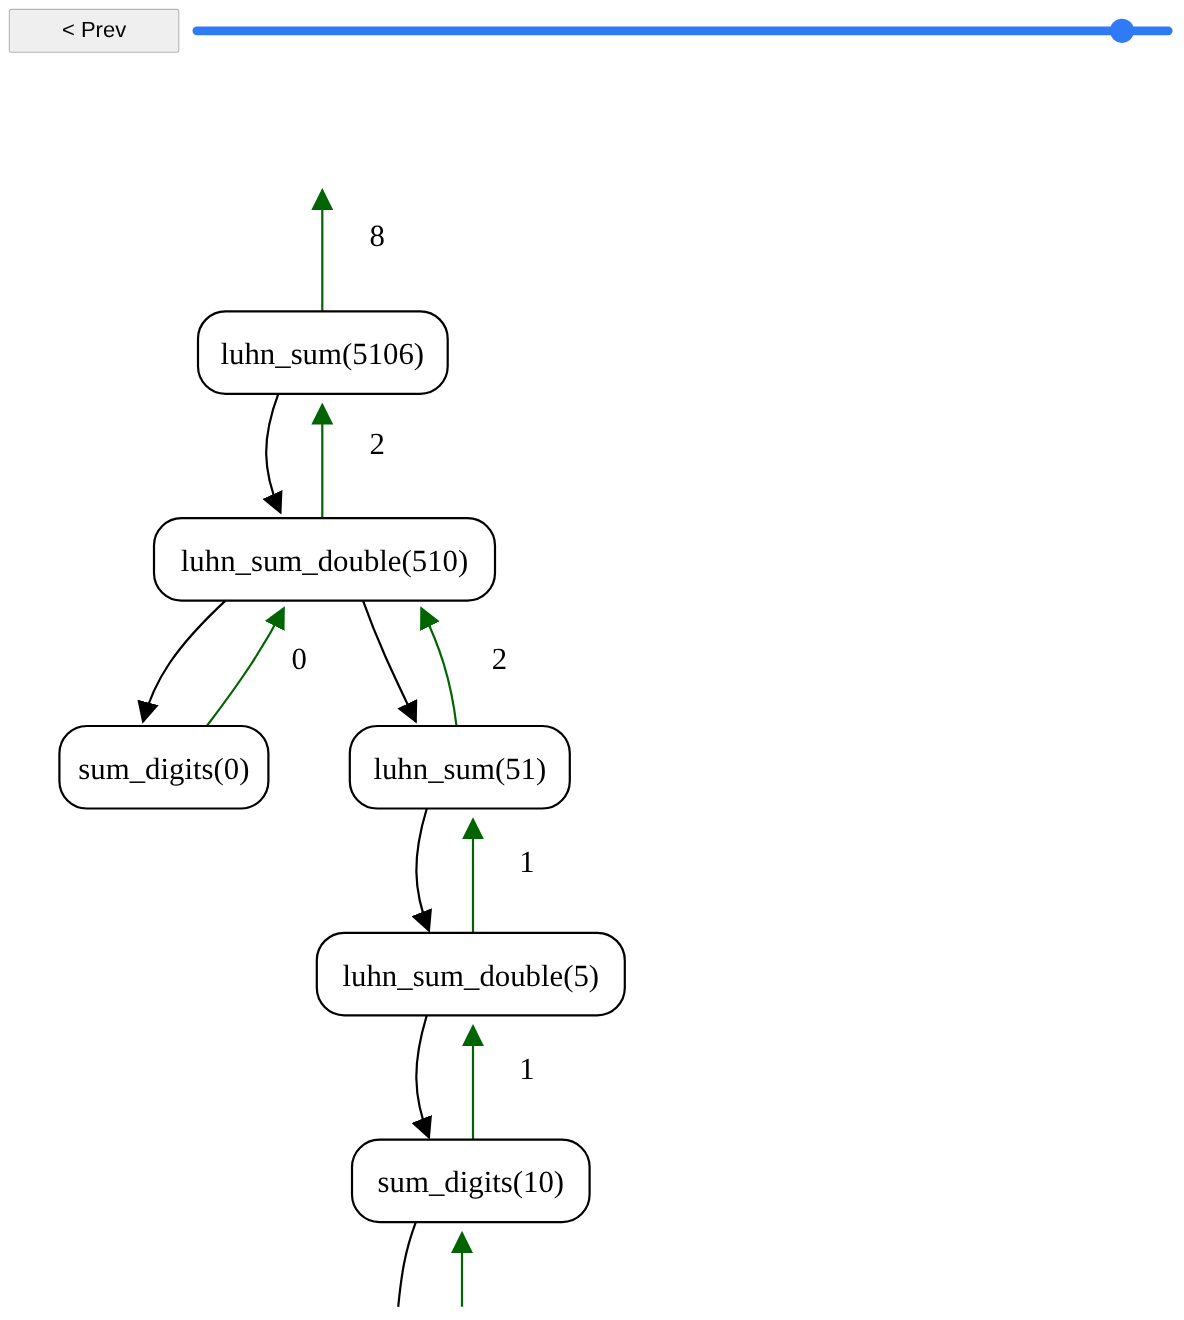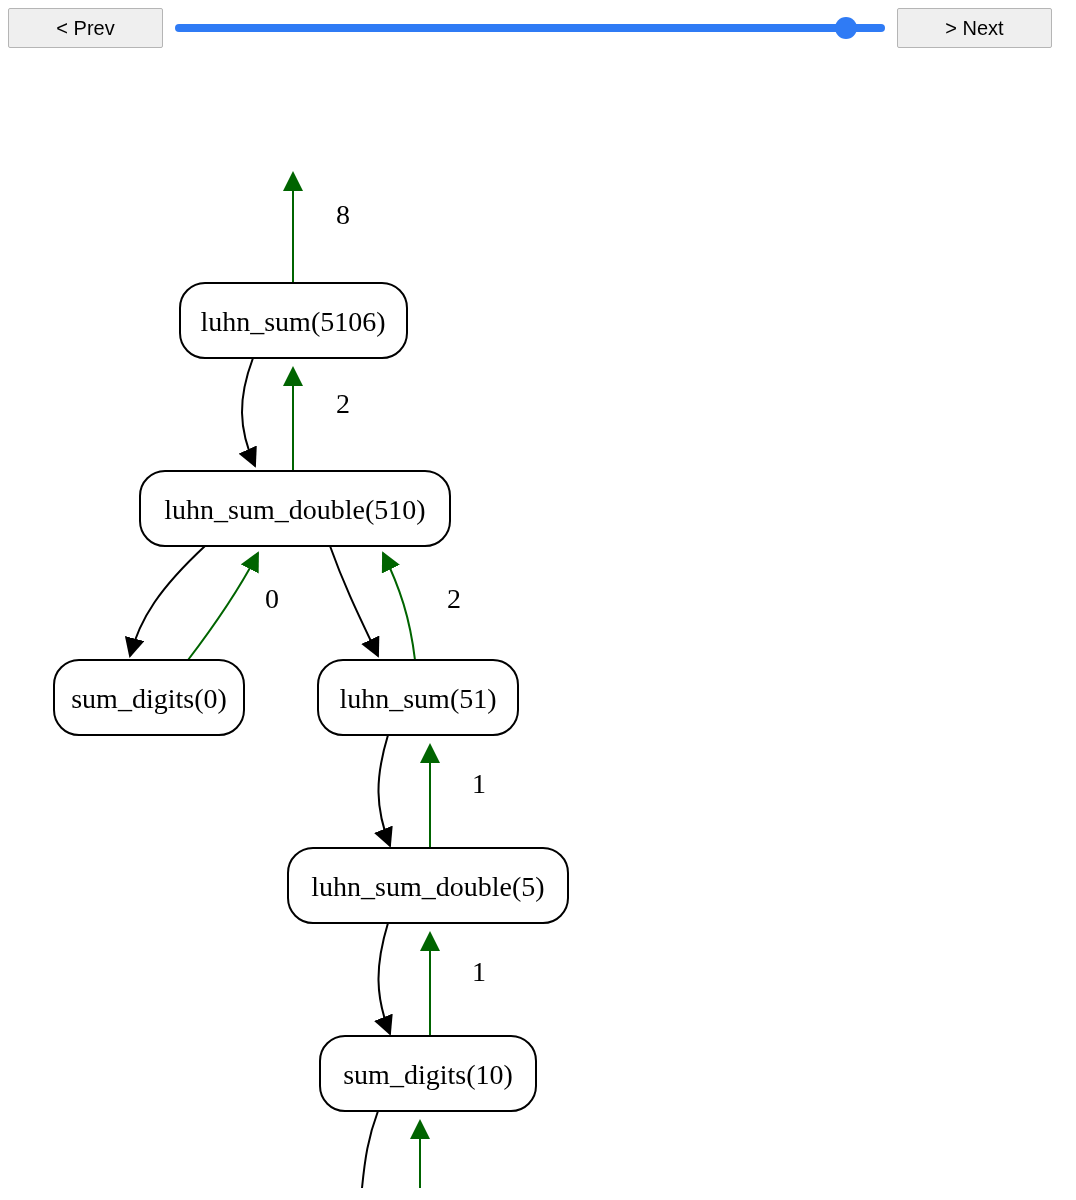--- a/index.html
+++ b/index.html
@@ -5,21 +5,21 @@
   html, body {
     margin: 0;
     padding: 0;
     background: #ffffff;
     font-family: Arial, Helvetica, sans-serif;
   }
   .toolbar {
     display: flex;
     align-items: center;
     gap: 10px;
-    padding: 8px 24px 0 8px;
+    padding: 8px 8px 0 8px;
   }
   .nav-btn {
     width: 155px;
     height: 40px;
     background: #efefef;
     border: 1px solid #b5b5b5;
     border-radius: 2px;
     font-size: 20px;
     color: #000;
     cursor: pointer;
@@ -71,23 +71,20 @@
   }
 </style>
 </head>
 <body>
 
 <div class="toolbar">
   <button class="nav-btn">
     <span>&lt; Prev</span>
   </button>
   <input type="range" class="slider" value="96" min="0" max="100" style="">
-  <button class="nav-btn">
-    <span>&gt; Next</span>
-  </button>
 </div>
 
 <div class="diagram-wrap">
 <svg width="1076" height="1150" viewBox="0 0 1076 1150">
   <defs>
     <marker id="arrow-black" viewBox="0 0 10 10" refX="9" refY="5" markerWidth="10" markerHeight="10" orient="auto-start-reverse">
       <path d="M 0 0 L 10 5 L 0 10 z" fill="#000000"></path>
     </marker>
     <marker id="arrow-green" viewBox="0 0 10 10" refX="9" refY="5" markerWidth="10" markerHeight="10" orient="auto-start-reverse">
       <path d="M 0 0 L 10 5 L 0 10 z" fill="#006400"></path>

